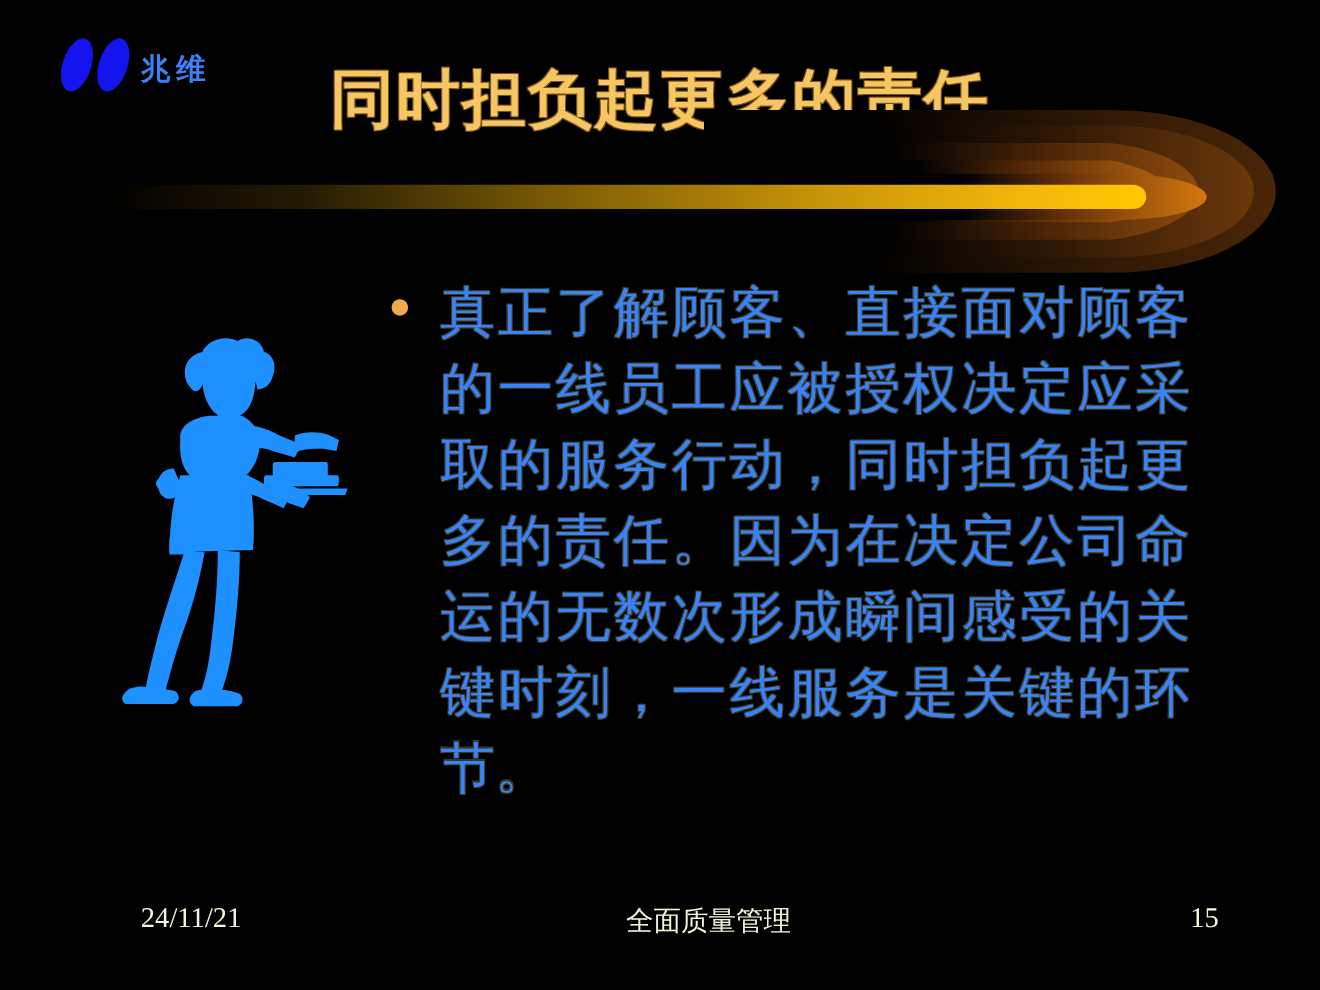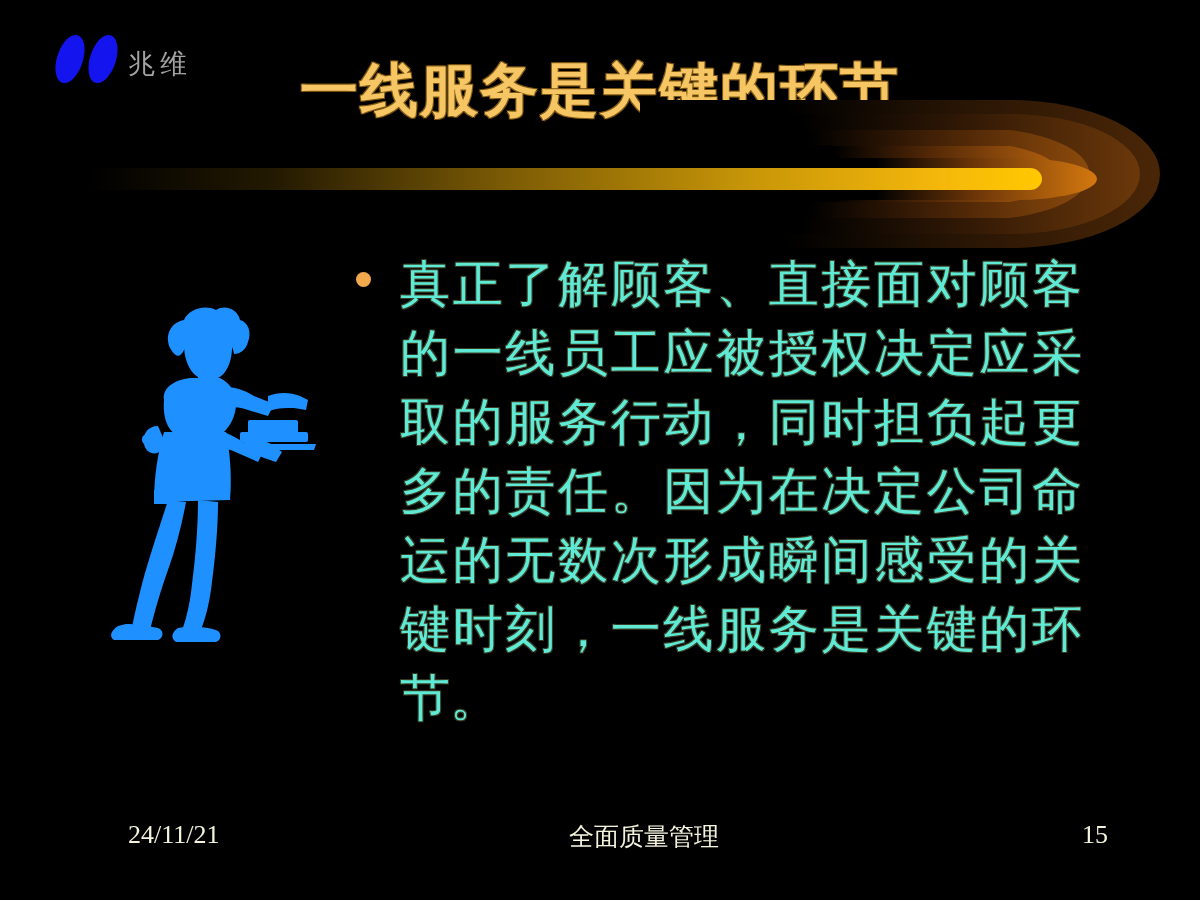--- a/index.html
+++ b/index.html
@@ -22,23 +22,23 @@
     left: 30px;
     top: 28px;
     width: 200px;
     height: 66px;
   }
   #logo-mark { position: absolute; left: 0; top: 0; }
   #logo-text {
     position: absolute;
     left: 98px;
     top: 22px;
-    color: #a3a3a3;
+    color: #3b82f6;
     font-family: "DejaVu Sans", sans-serif;
-    font-weight: normal;
+    font-weight: bold;
     font-size: 27px;
     letter-spacing: 5px;
     line-height: 1;
   }
 
   
   #title {
     position: absolute;
     left: 0;
     top: 52px;
@@ -88,21 +88,21 @@
     position: absolute;
     left: 4px;
     top: 22px;
     width: 15px;
     height: 15px;
     border-radius: 50%;
     background: #F2A94C;
   }
   #body-text {
     margin-left: 48px;
-    color: #5eead4;
+    color: #3b82f6;
     font-family: "DejaVu Serif", "Liberation Serif", serif;
     font-size: 50px;
     line-height: 69px;
     letter-spacing: 0px;
     text-shadow:
       -1px -1px 0 #3a3a22,
        1px -1px 0 #3a3a22,
       -1px  1px 0 #3a3a22,
        1px  1px 0 #3a3a22,
        2px  3px 4px rgba(0,0,0,0.9);
@@ -150,21 +150,21 @@
 
   <div id="logo">
     <svg id="logo-mark" width="96" height="62" viewBox="0 0 96 62">
       <path d="M6 14 A13 13 0 1 0 26 30 A13 13 0 1 1 6 14 Z" fill="#1414EE"></path>
       <ellipse cx="40" cy="31" rx="13" ry="25" fill="#1414EE" transform="rotate(18 40 31)"></ellipse>
       <ellipse cx="73" cy="31" rx="13" ry="25" fill="#1414EE" transform="rotate(18 73 31)"></ellipse>
     </svg>
     <div id="logo-text">兆维</div>
   </div>
 
-  <div id="title">一线服务是关键的环节</div>
+  <div id="title">同时担负起更多的责任</div>
 
   <svg id="comet" viewBox="0 0 1200 170" preserveAspectRatio="none">
     <defs>
       <linearGradient id="gOuter" x1="0" y1="0" x2="1" y2="0">
         <stop offset="0.28" stop-color="#000000"></stop>
         <stop offset="0.62" stop-color="#281504"></stop>
         <stop offset="1" stop-color="#4A2607"></stop>
       </linearGradient>
       <linearGradient id="gBand4" x1="0" y1="0" x2="1" y2="0">
         <stop offset="0.26" stop-color="#000000"></stop>

